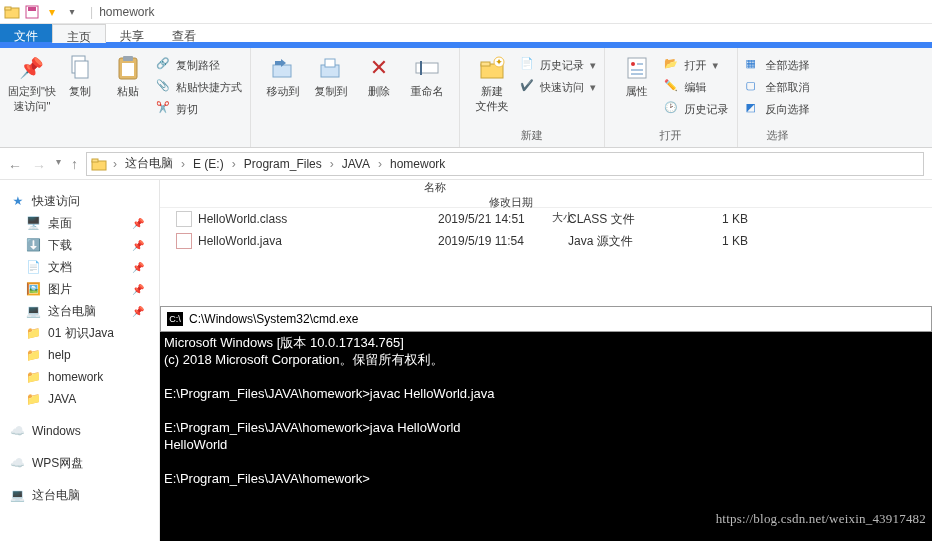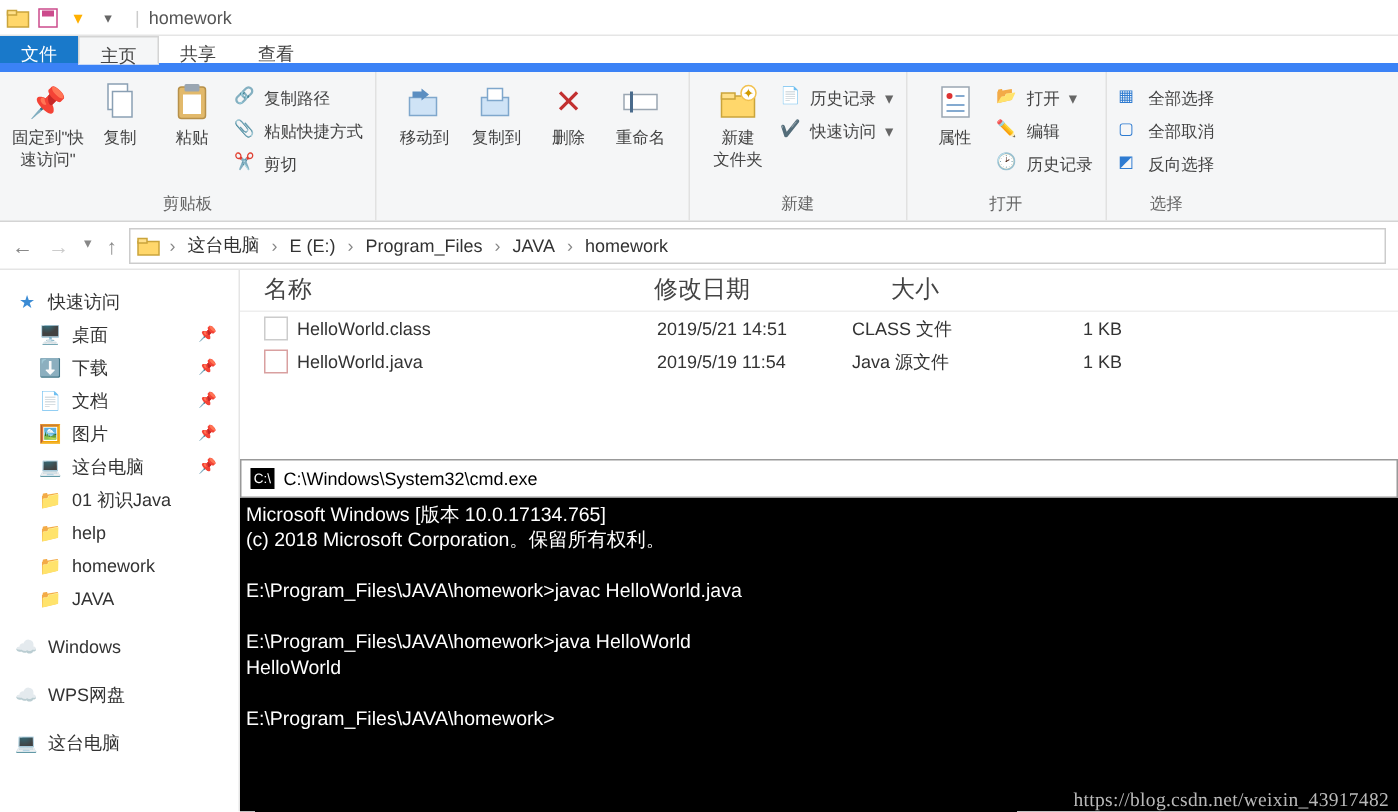--- a/index.html
+++ b/index.html
@@ -39,35 +39,35 @@
   
   .main { display: flex; height: calc(541px - 24px - 24px - 100px - 32px); }
   .sidebar { width: 160px; border-right: 1px solid #e5e5e5; padding: 10px 0 0 10px; font-size: 12px; }
   .side-item { display: flex; align-items: center; gap: 6px; height: 22px; color: #333; position: relative;}
   .side-item.sub { padding-left: 16px; }
   .side-item .pin { position: absolute; right: 14px; color: #888; font-size: 10px;}
   .side-item .sicon { width: 16px; height: 16px; display: inline-flex; align-items: center; justify-content: center; }
   .side-sep { height: 10px; }
 
   .content { flex: 1; display: flex; flex-direction: column; }
-  .listhead { display: flex; height: 28px; align-items: center; border-bottom: 1px solid #eee; font-size: 16px; color: #444; padding-left: 16px;}
+  .listhead { display: flex; height: 28px; align-items: center; border-bottom: 1px solid #eee; font-size: 11px; color: #444; padding-left: 16px; flex-direction: column;}
   .col-name { width: 260px; }
   .col-date { width: 130px; }
   .col-type { width: 120px; }
   .col-size { width: 80px; text-align: right; padding-right: 20px;}
   .row { display: flex; height: 22px; align-items: center; padding-left: 16px; font-size: 12px; color: #333;}
   .row .fic { width: 16px; height: 16px; margin-right: 6px; border: 1px solid #ccc; background: #fff; display:inline-block;}
   .row .fic.java { border-color:#d9a0a0; }
 
   
   .cmdwin { position: absolute; left: 160px; bottom: 0; width: 772px; height: 235px; background: #000; color: #fff; font-family: "NSimSun","SimSun","Consolas",monospace; font-size: 13px; line-height: 17px; }
   .cmd-title { height: 26px; background: #fff; color: #000; display: flex; align-items: center; gap: 6px; padding: 0 6px; border: 1px solid #999; font-family: "Microsoft YaHei"; font-size: 12px;}
   .cmd-title .cmdicon { width: 16px; height: 14px; background: #000; color: #fff; font-size: 9px; display:flex; align-items:center; justify-content:center;}
   .cmd-body { padding: 2px 4px; white-space: pre; }
-  .watermark { position: absolute; right: 6px; bottom: 0; color: #b9b9b9; font-size: 13px; font-family: "Segoe UI"; letter-spacing: 0.2px;}
+  .watermark { position: absolute; right: 6px; bottom: 14px; color: #b9b9b9; font-size: 13px; font-family: "Segoe UI"; letter-spacing: 0.2px;}
 
   svg { display: block; }
 </style>
 </head>
 <body>
 
 <div class="titlebar">
   <div class="qat">
     <span class="qat-icon">
         <svg width="16" height="16">
@@ -131,21 +131,20 @@
         <div class="itm">
             <span class="mini">📎</span>
             <span>粘贴快捷方式</span>
           </div>
         <div class="itm">
             <span class="mini">✂️</span>
             <span>剪切</span>
           </div>
       </div>
     </div>
-    <div class="group-label">剪贴板</div>
   </div>
 
   <div class="group">
     <div class="group-body">
       <div class="big-btn">
           <span class="icn">
             <svg width="24" height="22">
               <rect x="2" y="8" width="18" height="12" fill="#cfe3f6" stroke="#7fa7cc"></rect>
               <path d="M4 4 l6 0 l0 -2 l5 4 l-5 4 l0 -2 l-6 0 z" fill="#5b8ec1"></path>
             </svg>

